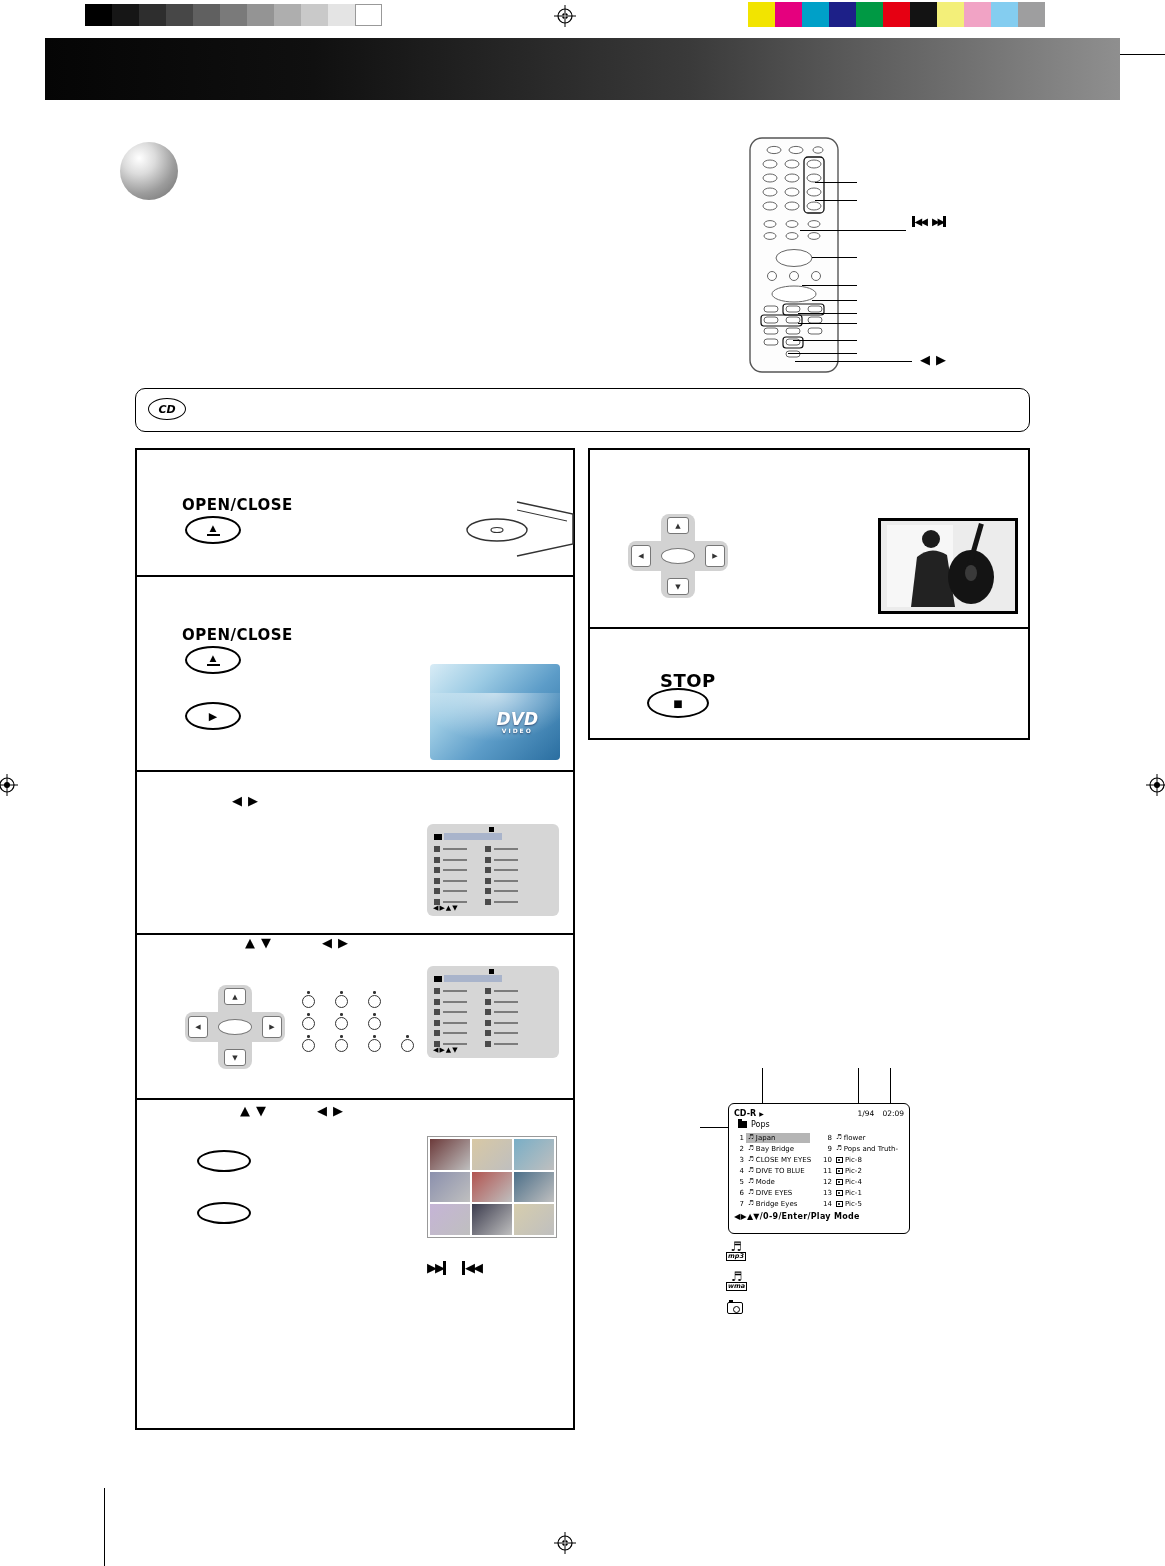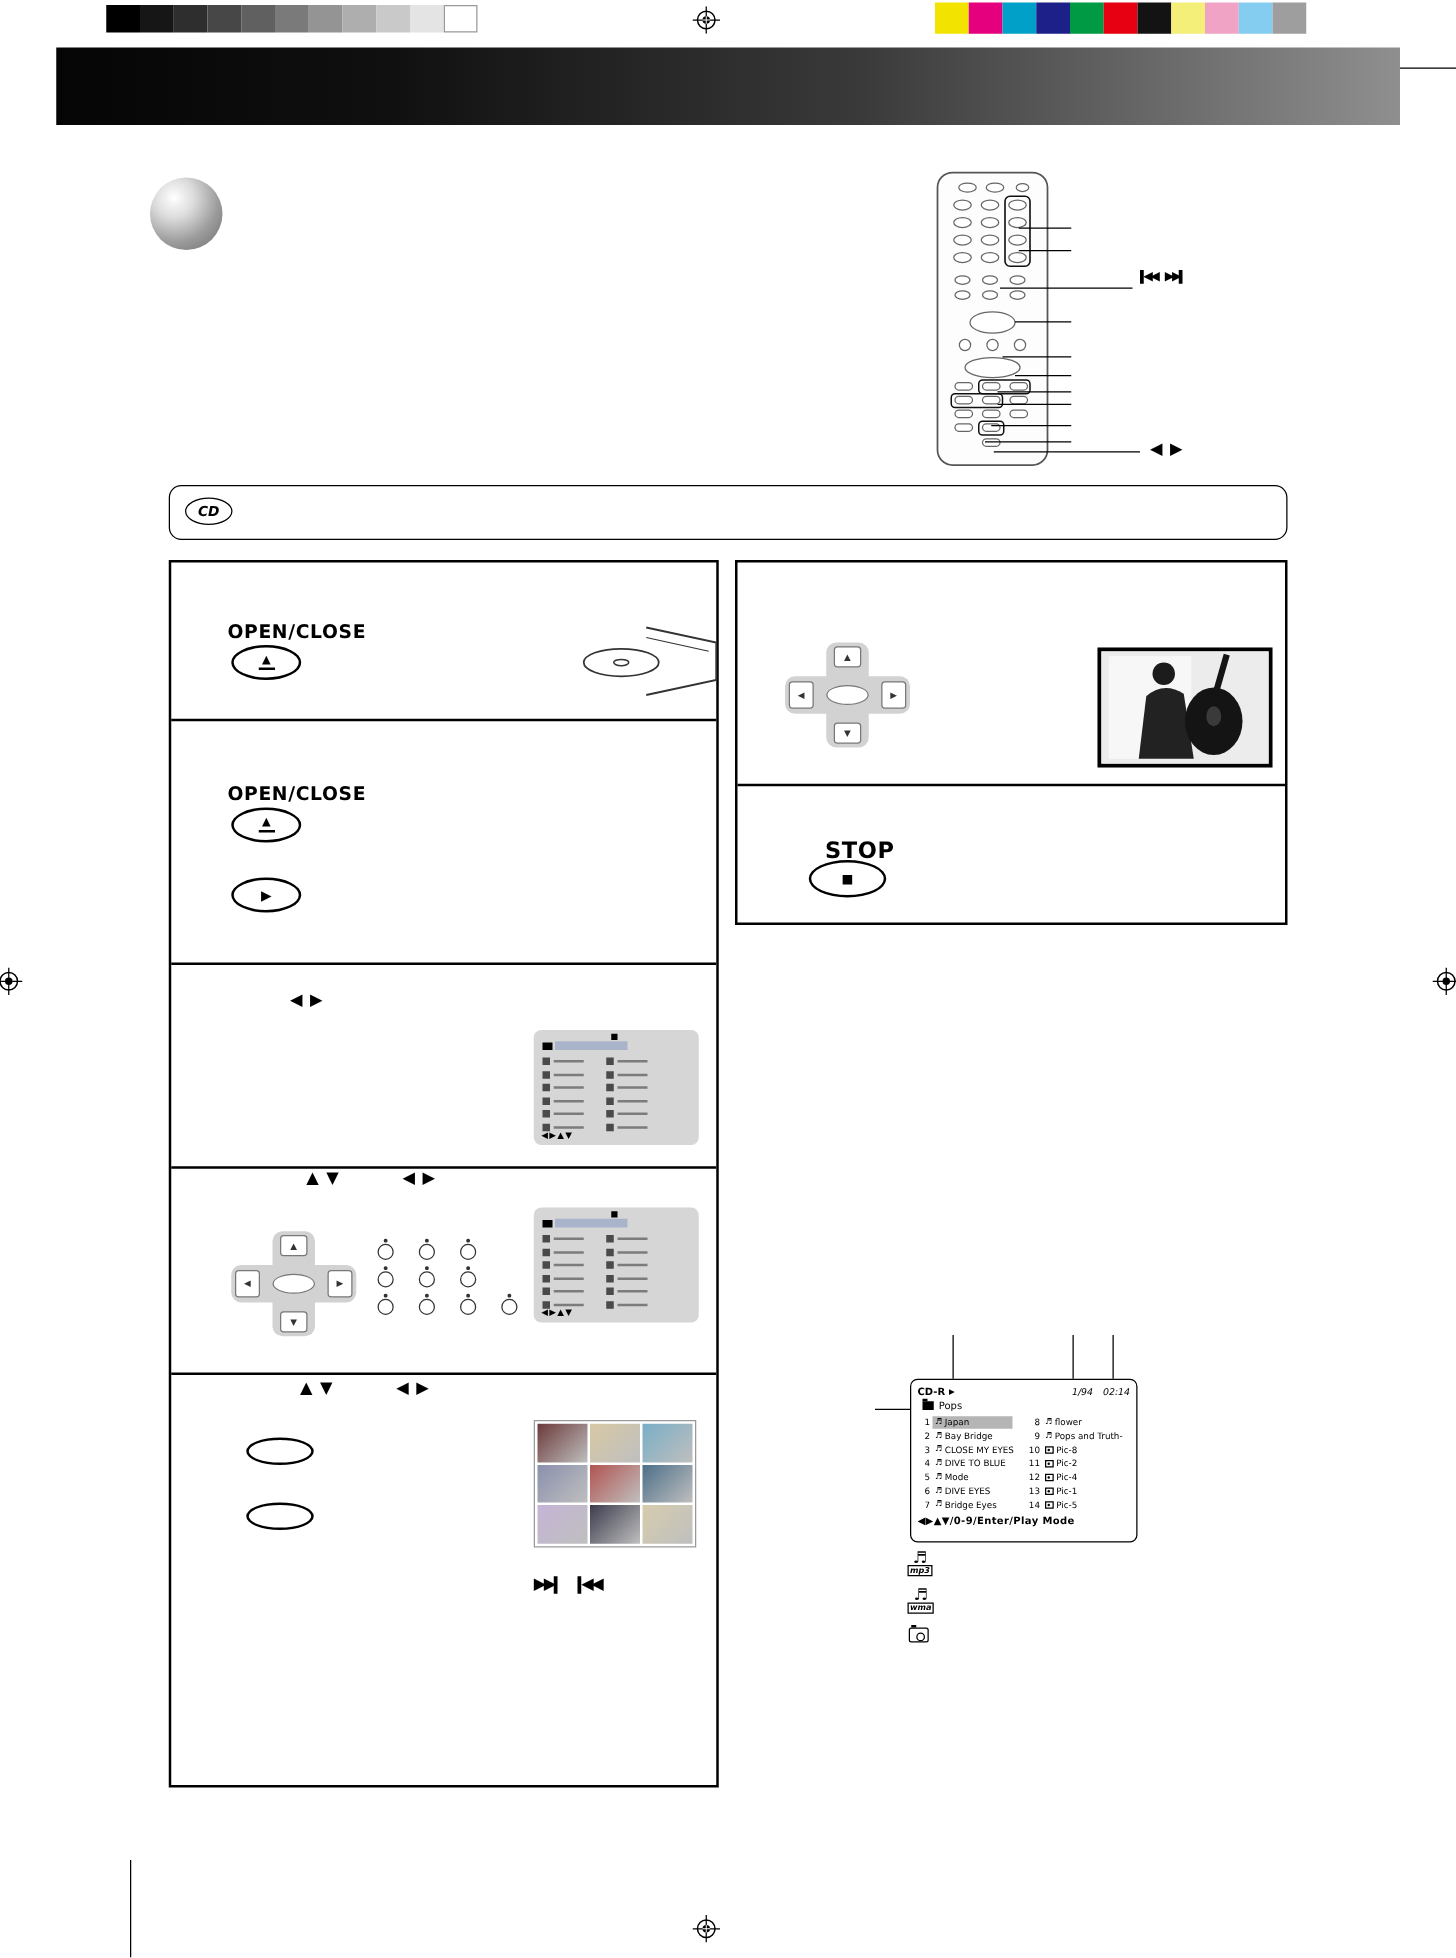--- a/index.html
+++ b/index.html
@@ -101,21 +101,21 @@
   .jg-cell { width:100%; height:100%; }
 
   
   .photo-frame { position:absolute; border:3px solid #000; background:#e6e6e6; overflow:hidden; }
 
   
   .file-screen { position:absolute; border:1.5px solid #000; border-radius:6px; background:#fff; padding:4px 5px; }
   .fs-header { display:flex; justify-content:space-between; align-items:center; height:11px; }
   .fs-disc { font-size:8px; font-weight:bold; display:flex; align-items:center; gap:3px; }
   .fs-play-ic { font-size:6px; }
-  .fs-counts { font-size:7.5px; display:flex; gap:8px;font-style:italic; }
+  .fs-counts { font-size:7.5px; display:flex; gap:8px; }
   .fs-folder { display:flex; align-items:center; gap:4px; height:11px; margin-left:4px; font-size:8px; }
   .folder-icon { width:9px; height:7px; background:#000; position:relative; display:inline-block; }
   .folder-icon::before { content:""; position:absolute; left:0; top:-2px; width:4px; height:2px; background:#000; }
   .fs-cols { display:flex; margin-top:2px; }
   .fs-col { display:flex; flex-direction:column; }
   .fs-col.left { width:88px; }
   .fs-col.right { width:82px; }
   .fs-row { display:flex; align-items:center; height:11px; gap:2px; }
   .fs-num { width:10px; font-size:7px; text-align:right; flex:none; }
   .fs-body { display:flex; align-items:center; gap:2px; padding:0 2px; height:10px; }
@@ -302,20 +302,26 @@
     <div class="abs step-label" style="left:45px; top:176px;">OPEN/CLOSE</div>
     <div class="abs oval-btn" style="left:48px; top:196px; width:56px; height:28px;">
       <span class="eject-glyph">
         <span class="ej-tri">▲</span>
           <span class="ej-bar"></span>
       </span>
     </div>
     <div class="abs oval-btn" style="left:48px; top:252px; width:56px; height:28px;">
       <span class="play-glyph">▶</span>
     </div>
+    <div class="dvd-screen" style="left:293px; top:214px; width:130px; height:96px;">
+      <div class="wave"></div>
+      <div class="dvd-logo">
+        <span>DVD</span><small>VIDEO</small>
+      </div>
+    </div>
 
     <div class="abs arrow-header" style="left:95px; top:343px;">
       <span>◀</span><span>▶</span>
     </div>
     <div class="mini-screen" style="left:290px; top:374px;">
       <span class="ms-topsq"></span>
         <span class="ms-folder"></span>
         <span class="ms-hl"></span>
       <div class="ms-cols">
           <div class="ms-col">
@@ -552,21 +558,21 @@
   <div class="abs callout-h" style="left:700px; top:1127px; width:28px;"></div>
 
   <div class="file-screen" style="left:728px; top:1103px; width:182px; height:131px;">
     <div class="fs-header">
       <span class="fs-disc">
         <span>CD-R</span>
         <span class="fs-play-ic">▶</span>
       </span>
       <span class="fs-counts">
         <span>1/94</span>
-        <span>02:14</span>
+        <span>02:09</span>
       </span>
     </div>
     <div class="fs-folder">
       <span class="folder-icon"></span>
       <span>Pops</span>
     </div>
     <div class="fs-cols">
       <div class="fs-col left" id="fs-col-left">
           <div class="fs-row">
             <span class="fs-num">1</span>

